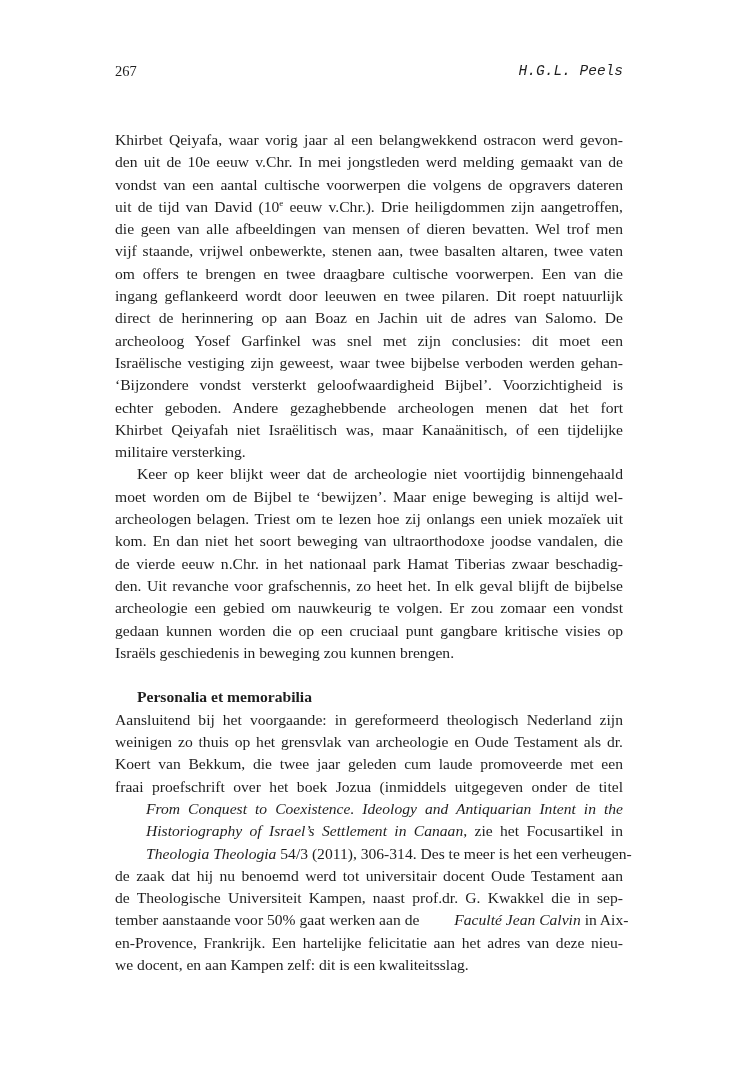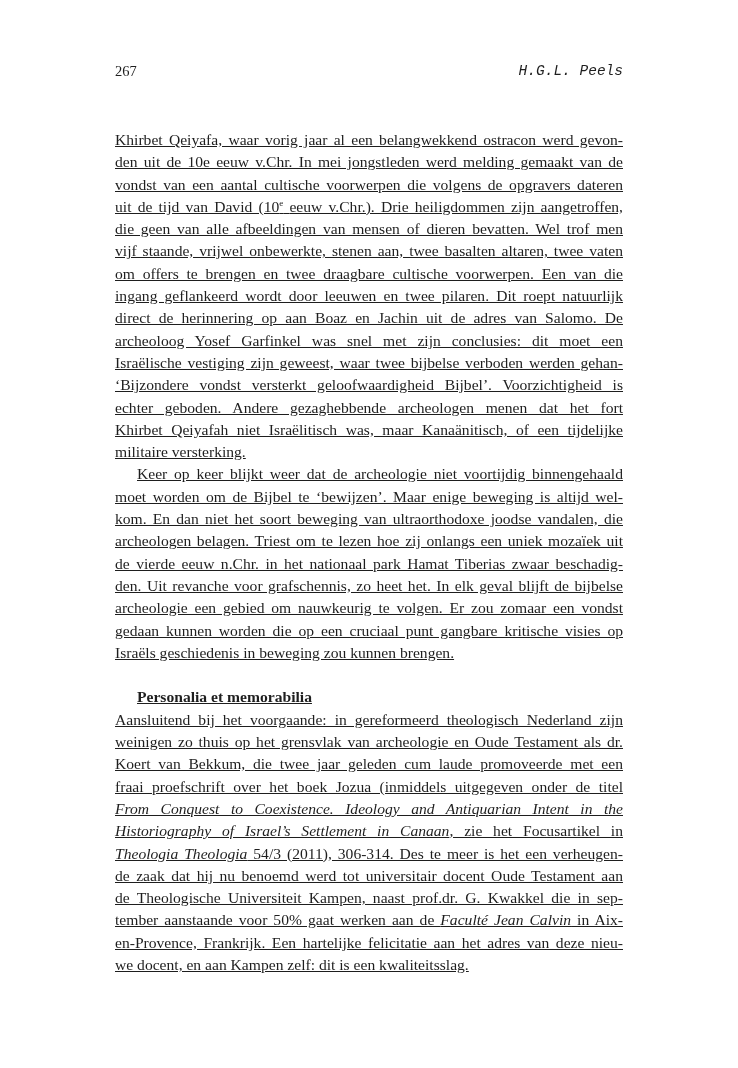--- a/index.html
+++ b/index.html
@@ -13,27 +13,27 @@
       font-size: 14.5px; line-height: 18px;
     }
     .page-num { position: absolute; left: 0; top: 0; }
     .running-head { position: absolute; right: 0; top: 0; font-style: italic; font-family: Liberation Mono, monospace; }
     .body-text {
       position: absolute; left: 115px; top: 129px; width: 508px;
       font-size: 15.6px; line-height: 22.3px;
     }
     .line {
       display: block; white-space: nowrap; text-align: justify;
-      text-align-last: justify; height: 22.3px; text-decoration: underline;
+      text-align-last: justify; height: 22.3px;
     }
     .line.last { text-align-last: left; }
     .line.indent { text-indent: 22px; }
     .gap { height: 22.3px; }
     .heading { font-weight: bold; text-indent: 22px; text-align-last: left; }
-    i { font-style: italic; }
+    i { font-style: italic; margin-left: 31px; }
     sup { font-size: 9px; vertical-align: 6px; line-height: 0; }
   </style>
 </head>
 <body>
 
 <div class="header">
   <span class="page-num">267</span>
   <span class="running-head">H.G.L. Peels</span>
 </div>
 
@@ -52,22 +52,22 @@
     <span class="line">Israëlische vestiging zijn geweest, waar twee bijbelse verboden werden gehan-</span>
     <span class="line">‘Bijzondere vondst versterkt geloofwaardigheid Bijbel’. Voorzichtigheid is</span>
     <span class="line">echter geboden. Andere gezaghebbende archeologen menen dat het fort</span>
     <span class="line">Khirbet Qeiyafah niet Israëlitisch was, maar Kanaänitisch, of een tijdelijke</span>
     <span class="line last">militaire versterking.</span>
   </div>
 
   <div>
     <span class="line indent">Keer op keer blijkt weer dat de archeologie niet voortijdig binnengehaald</span>
     <span class="line">moet worden om de Bijbel te ‘bewijzen’. Maar enige beweging is altijd wel-</span>
+    <span class="line">archeologen belagen. Triest om te lezen hoe zij onlangs een uniek mozaïek uit</span>
     <span class="line">kom. En dan niet het soort beweging van ultraorthodoxe joodse vandalen, die</span>
-    <span class="line">archeologen belagen. Triest om te lezen hoe zij onlangs een uniek mozaïek uit</span>
     <span class="line">de vierde eeuw n.Chr. in het nationaal park Hamat Tiberias zwaar beschadig-</span>
     <span class="line">den. Uit revanche voor grafschennis, zo heet het. In elk geval blijft de bijbelse</span>
     <span class="line">archeologie een gebied om nauwkeurig te volgen. Er zou zomaar een vondst</span>
     <span class="line">gedaan kunnen worden die op een cruciaal punt gangbare kritische visies op</span>
     <span class="line last">Israëls geschiedenis in beweging zou kunnen brengen.</span>
   </div>
 
   <div class="gap"></div>
 
   <div>

